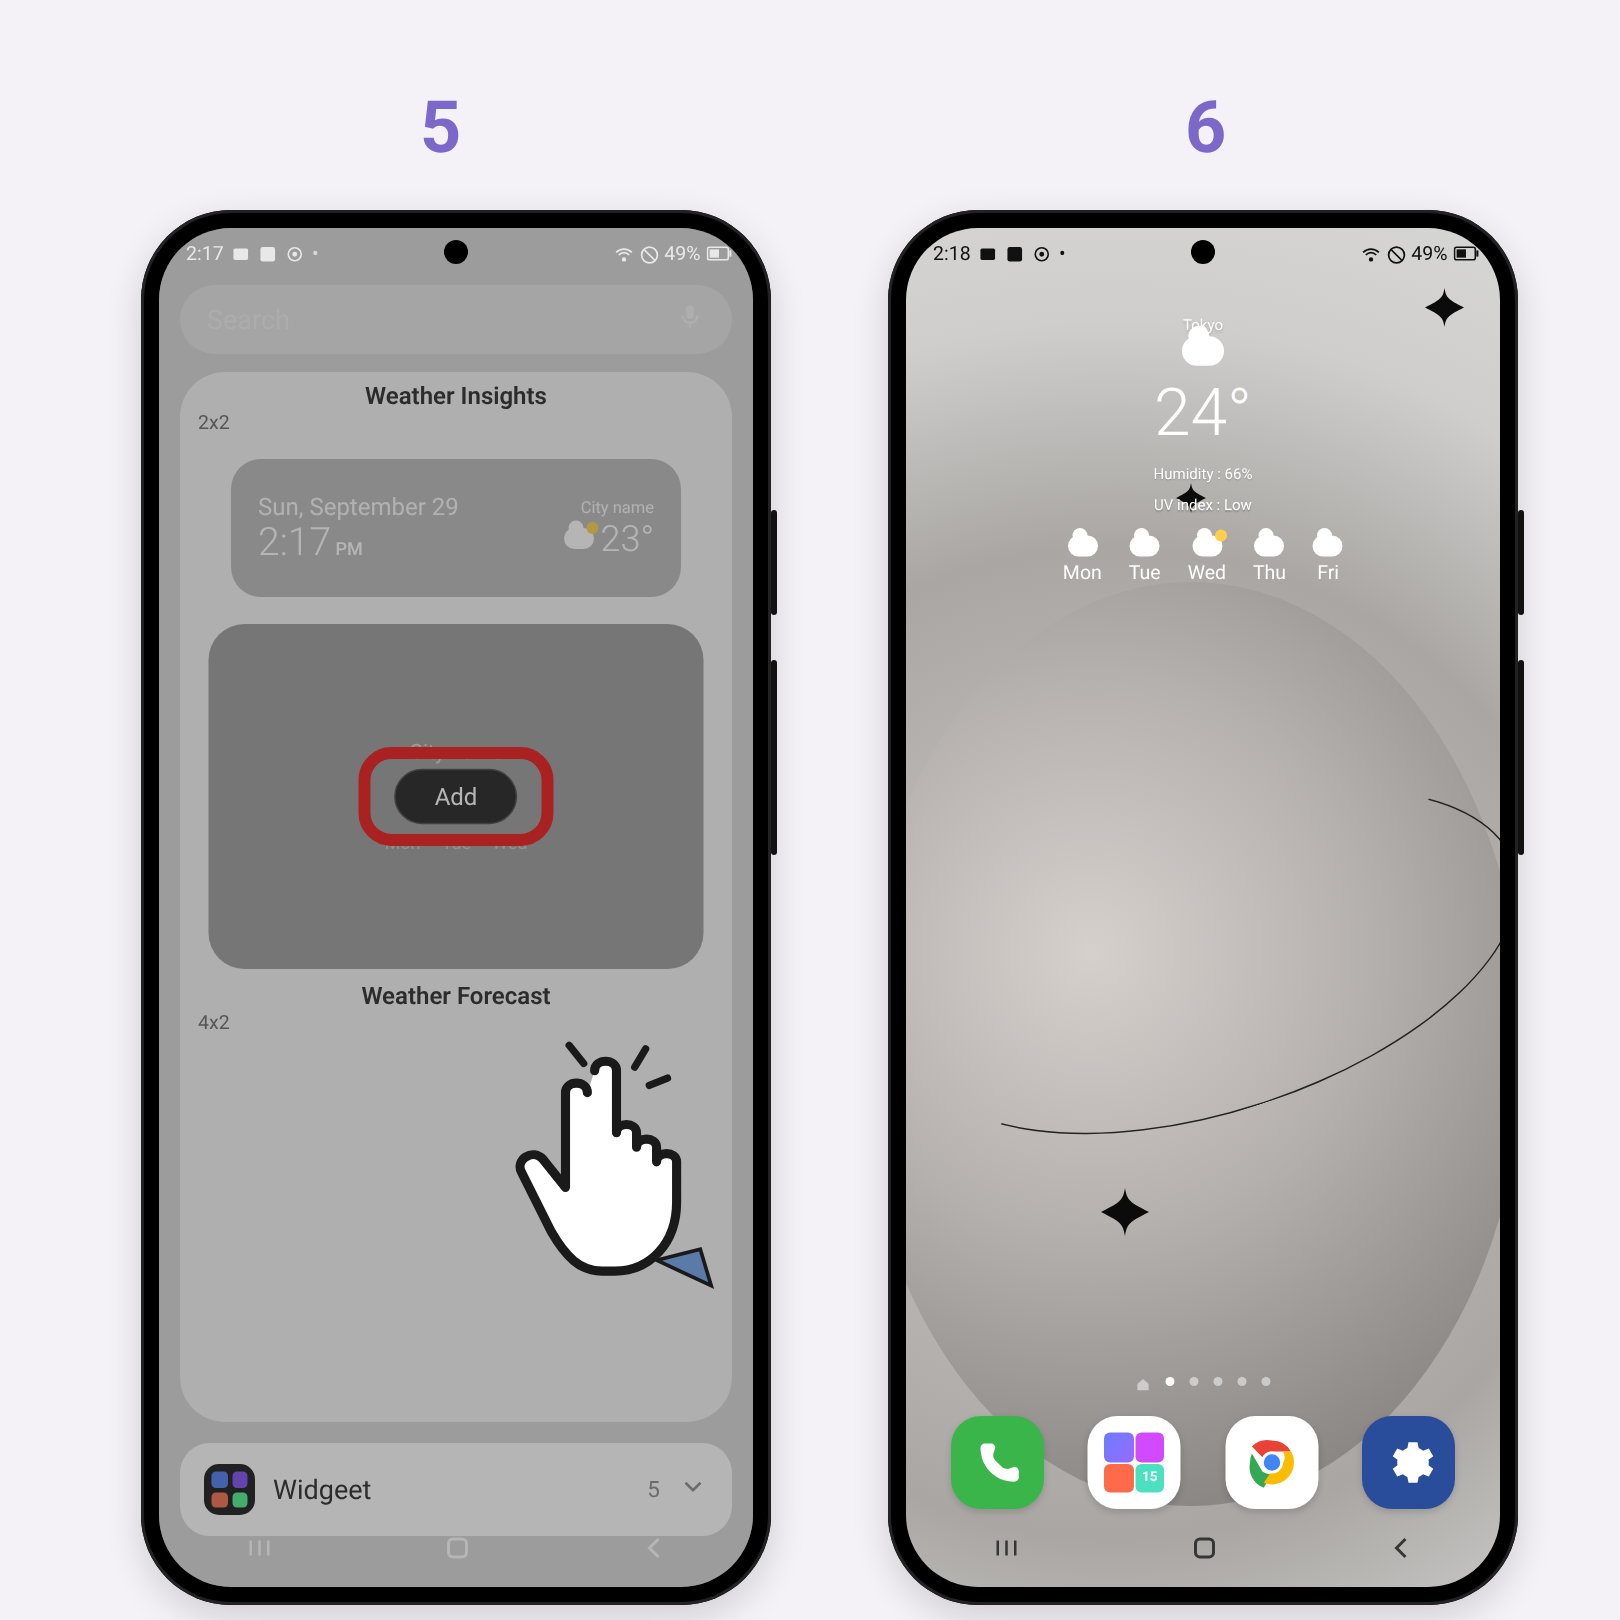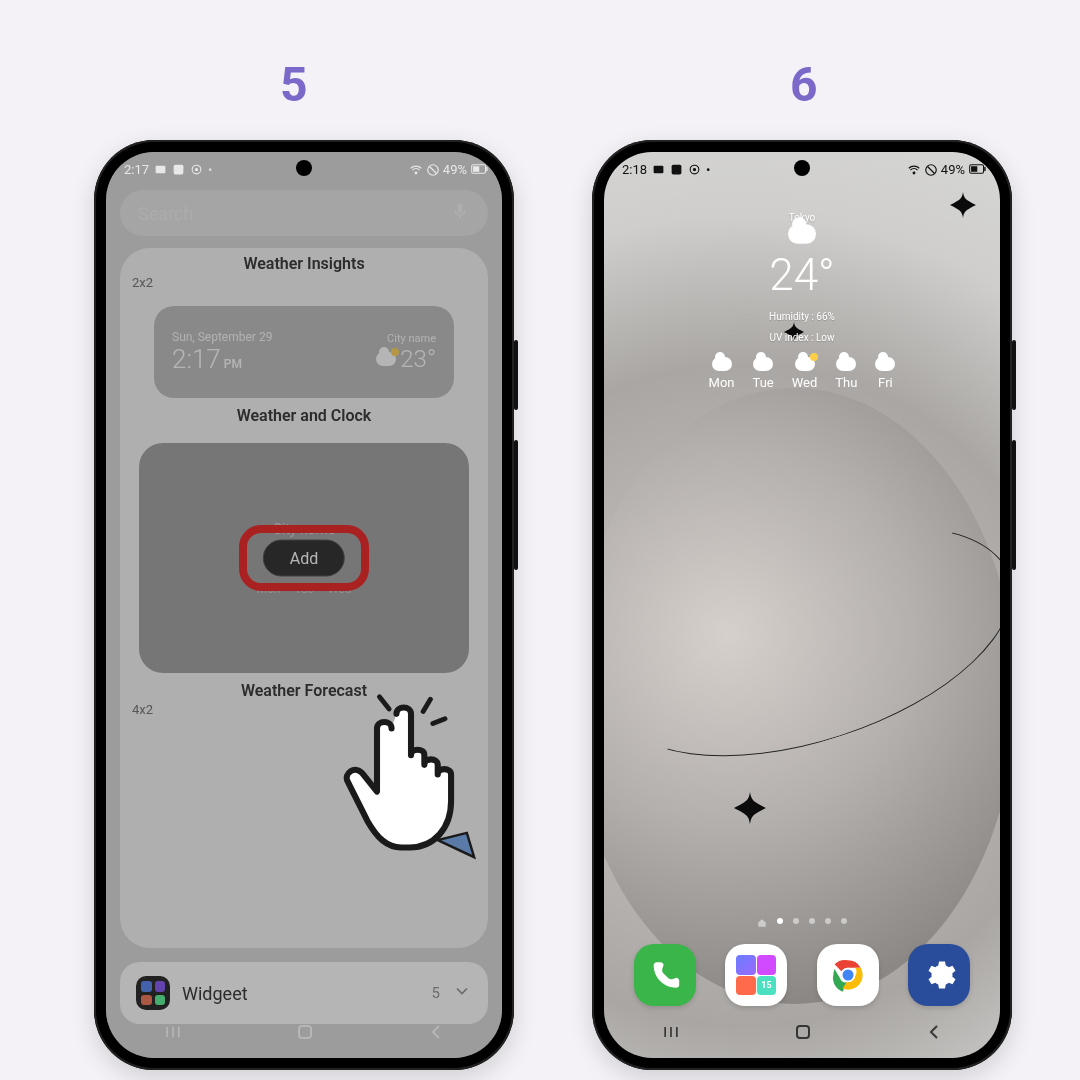--- a/index.html
+++ b/index.html
@@ -110,21 +110,21 @@
   .wg-title { text-align:center; font-weight:600; color:#222; font-size:16px; }
   .wg-sub   { text-align:left; color:#666; font-size:13px; margin-top:2px; }
 
   .wg-card {
     margin: 16px auto 8px;
     border-radius: 20px;
     background: #b9b9b9;
     color:#fff;
   }
   .wg-card.small { width: 300px; height: 92px; padding:14px 18px; display:flex; justify-content:space-between; align-items:center; }
-  .wg-card.small .date { font-size:12px; opacity:0.9; }
+  .wg-card.small .date { font-size:16px; opacity:0.9; }
   .wg-card.small .time { font-size:26px; font-weight:300; }
   .wg-card.small .time .ampm{ font-size:12px; font-weight:500; margin-left:3px;}
   .wg-card.small .city { font-size:11px; opacity:0.9; text-align:right; }
   .wg-card.small .temp { font-size:24px; font-weight:300; display:flex; align-items:center; gap:4px; }
 
   .wg-card.big {
     width: 330px; height: 230px;
     margin: 18px auto 8px;
     background:#9a9a9a;
     display:flex; flex-direction:column; align-items:center; justify-content:center;
@@ -326,21 +326,20 @@
             </div>
           </div>
           <div style="text-align:right;">
             <div class="city">City name</div>
             <div class="temp">
               <span class="cloud-icon sun"></span>
               <span>23°</span>
             </div>
           </div>
         </div>
-        <div class="wg-title">Weather and Clock</div>
 
         <div class="wg-card big">
           <div class="city">City name</div>
           <div class="temp">23°</div>
           <div class="days">
             <span>Mon</span>
             <span>Tue</span>
             <span>Wed</span>
           </div>
           <div class="red-ring"></div>

